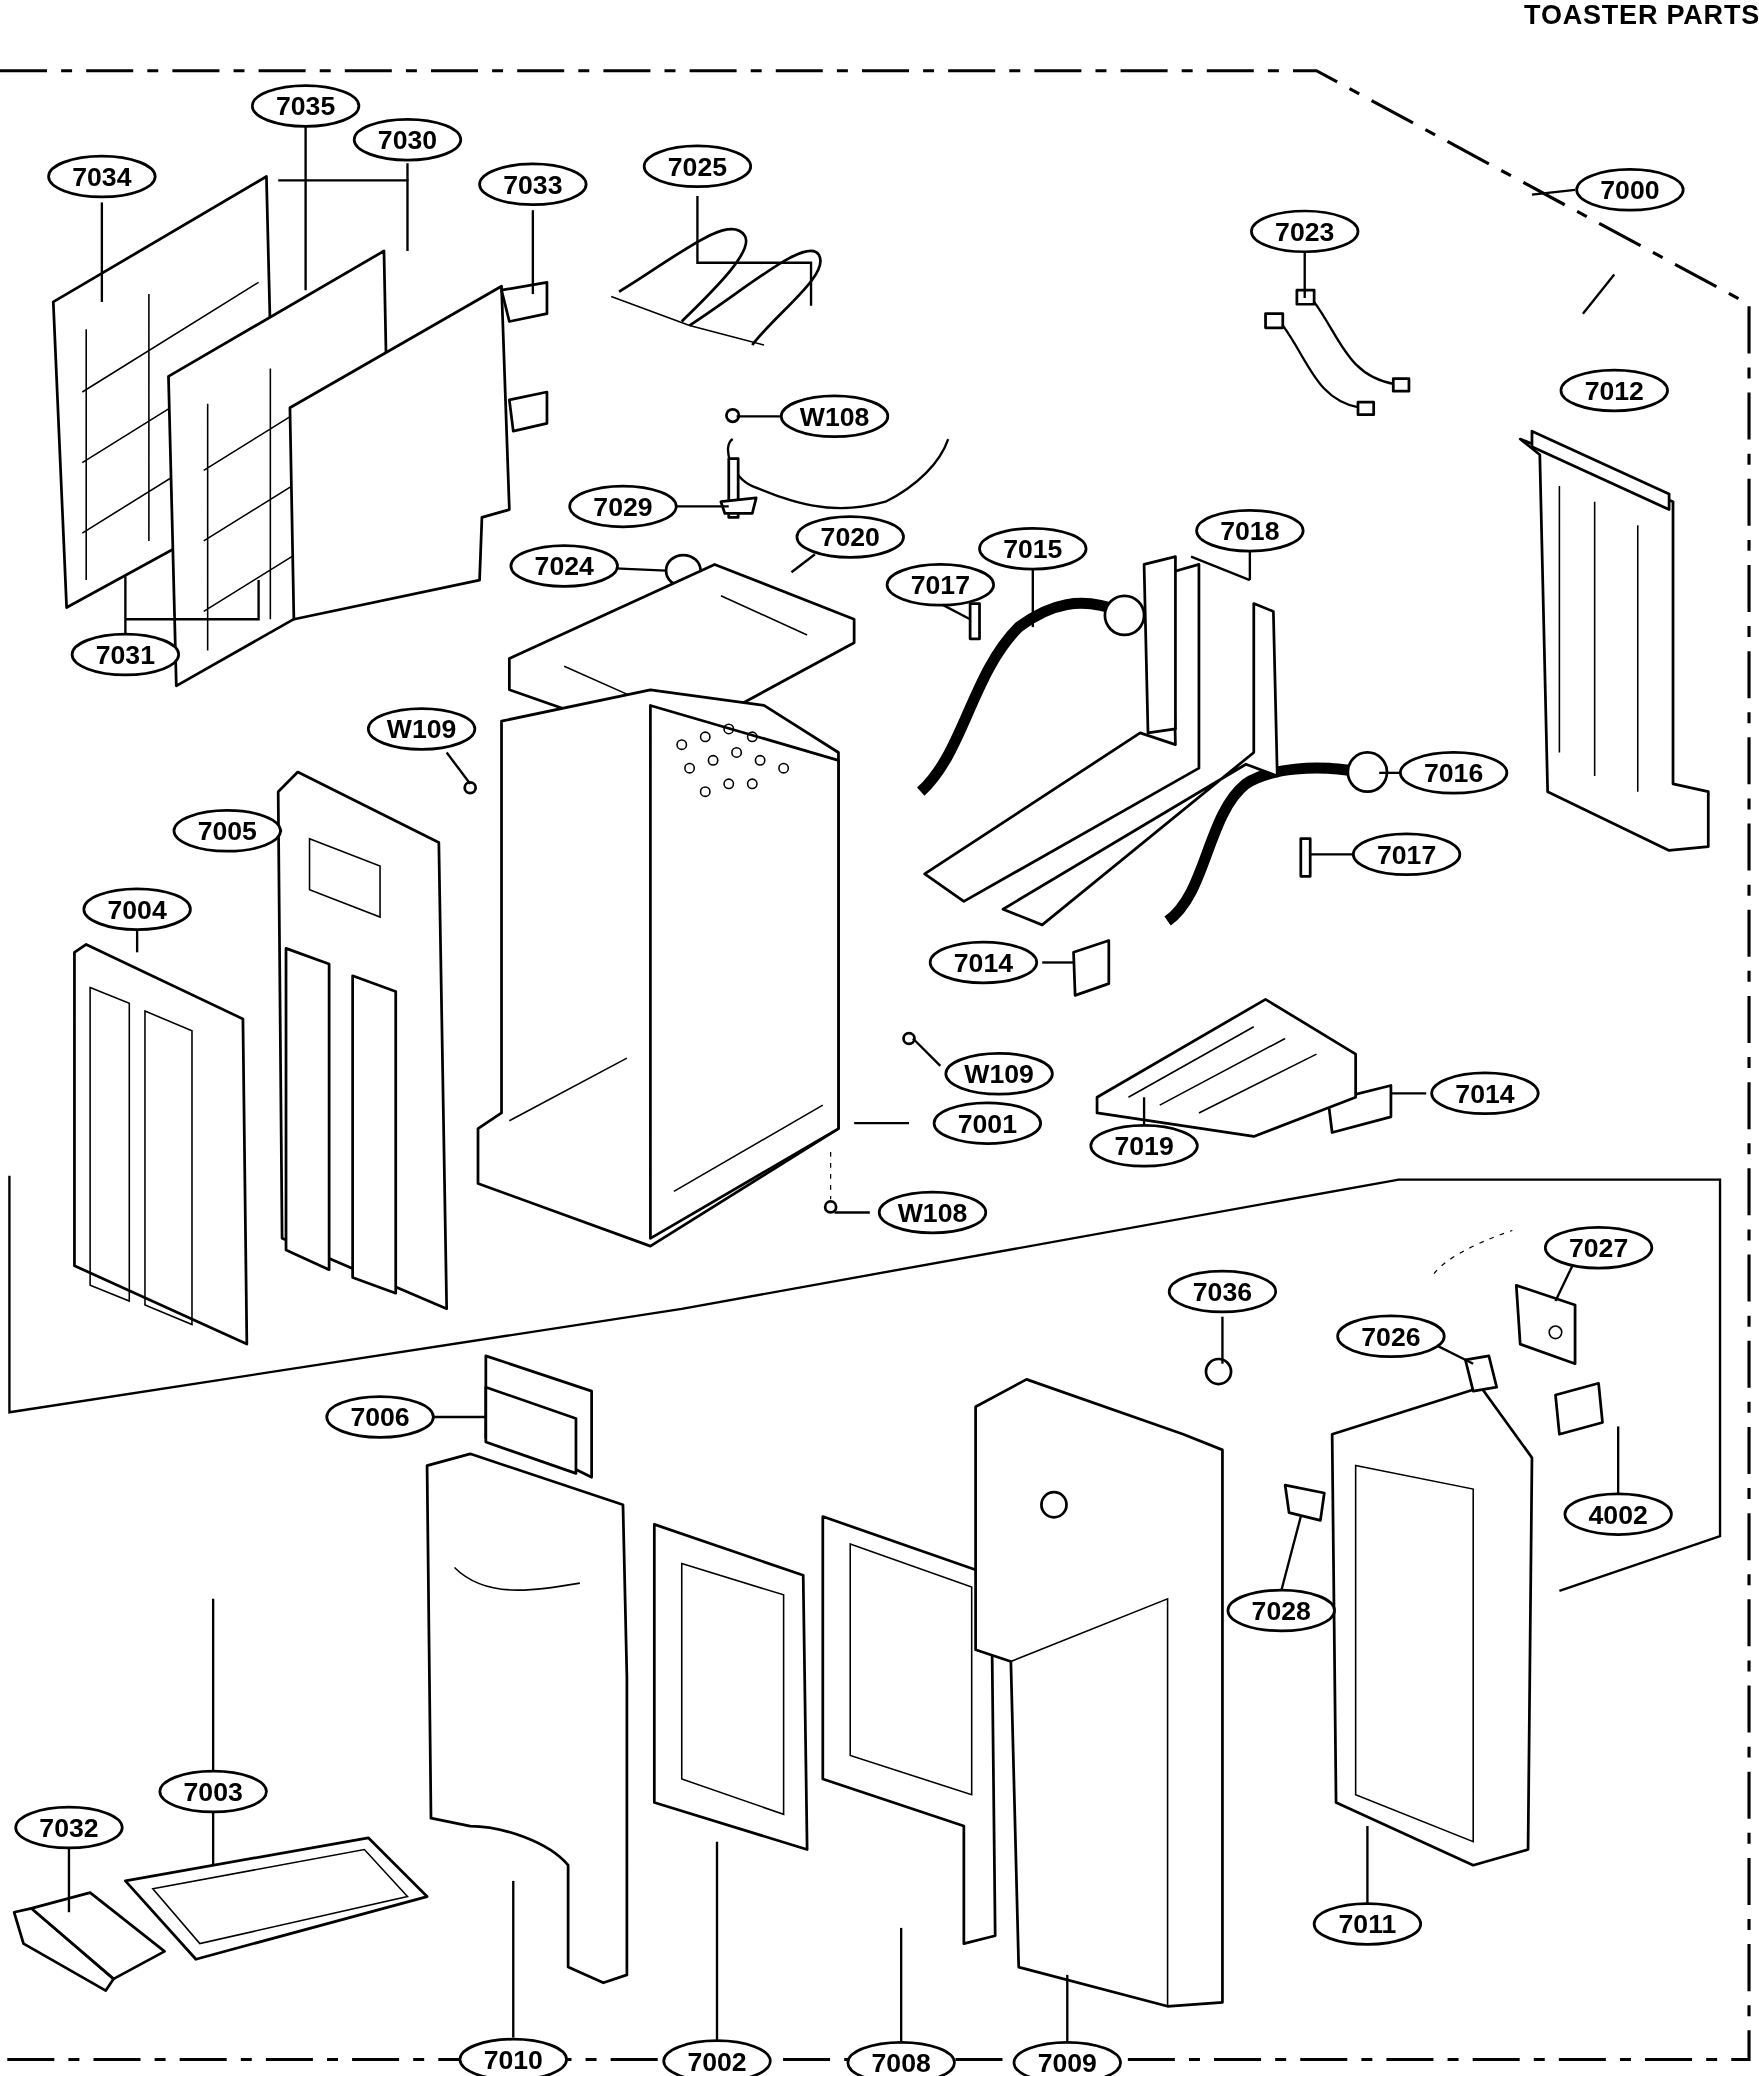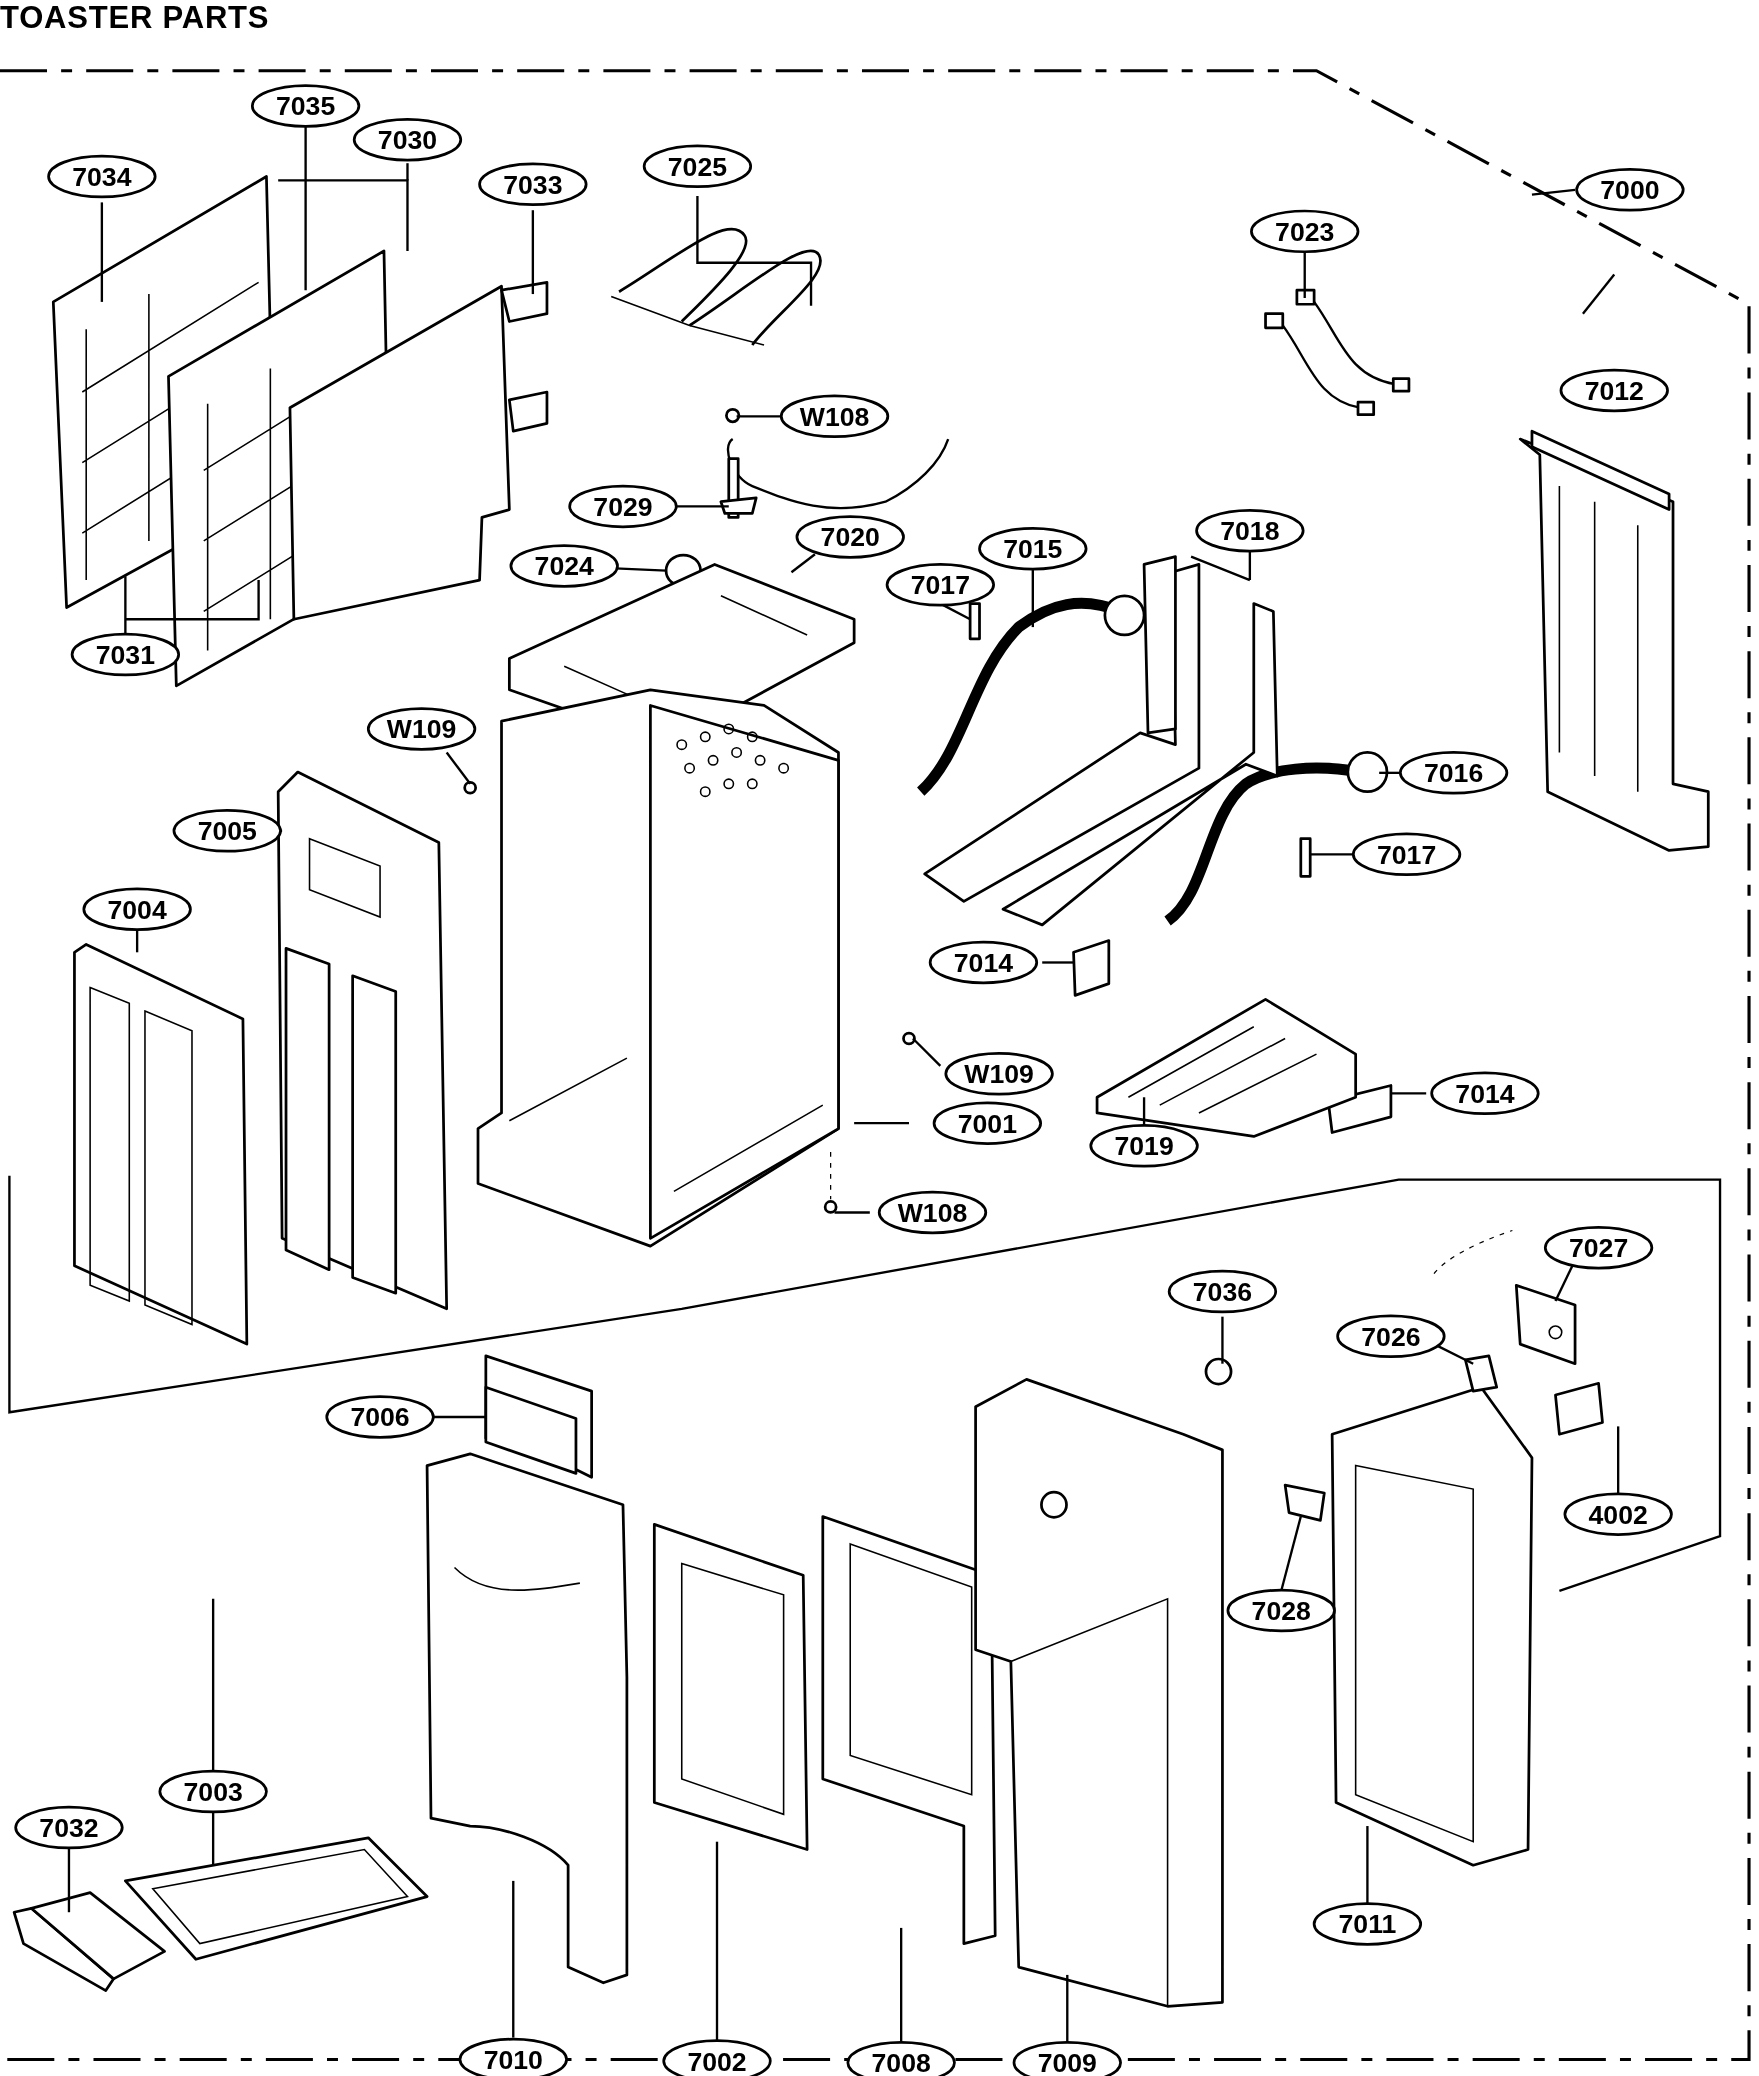--- a/index.html
+++ b/index.html
@@ -1,17 +1,17 @@
 <!DOCTYPE html>
 <html style="font-size:12.5px"><head>
 <meta charset="utf-8">
 <style>
   html, body { margin:0; padding:0; background:#ffffff; }
   body { width:1760px; height:2077px; position:relative; overflow:hidden; font-family:"Liberation Sans", sans-serif; }
-  #title { position:absolute; left:0; width:1760px; top:0; text-align:left; font-weight:bold; font-size:31px; letter-spacing:0.8px; color:#000; }
+  #title { position:absolute; left:0; width:1760px; top:0; text-align:right; font-weight:bold; font-size:27px; letter-spacing:0.8px; color:#000; }
   svg#diagram { position:absolute; left:0; top:0; }
   .lbl text { font-family:"Liberation Sans", sans-serif; font-size:34px; font-weight:bold; fill:#000; }
   .oval { fill:#fff; stroke:#000; stroke-width:3.5; }
   .lead { stroke:#000; stroke-width:3; fill:none; }
   .part { stroke:#000; stroke-width:3.5; fill:#fff; stroke-linejoin:round; }
   .thin { stroke:#000; stroke-width:2; fill:none; }
   .dash { stroke:#000; stroke-width:4; fill:none; stroke-dasharray:60 18 14 18; }
   .dot { stroke:#000; stroke-width:1.6; fill:none; stroke-dasharray:6 8; }
 </style>
 </head>

